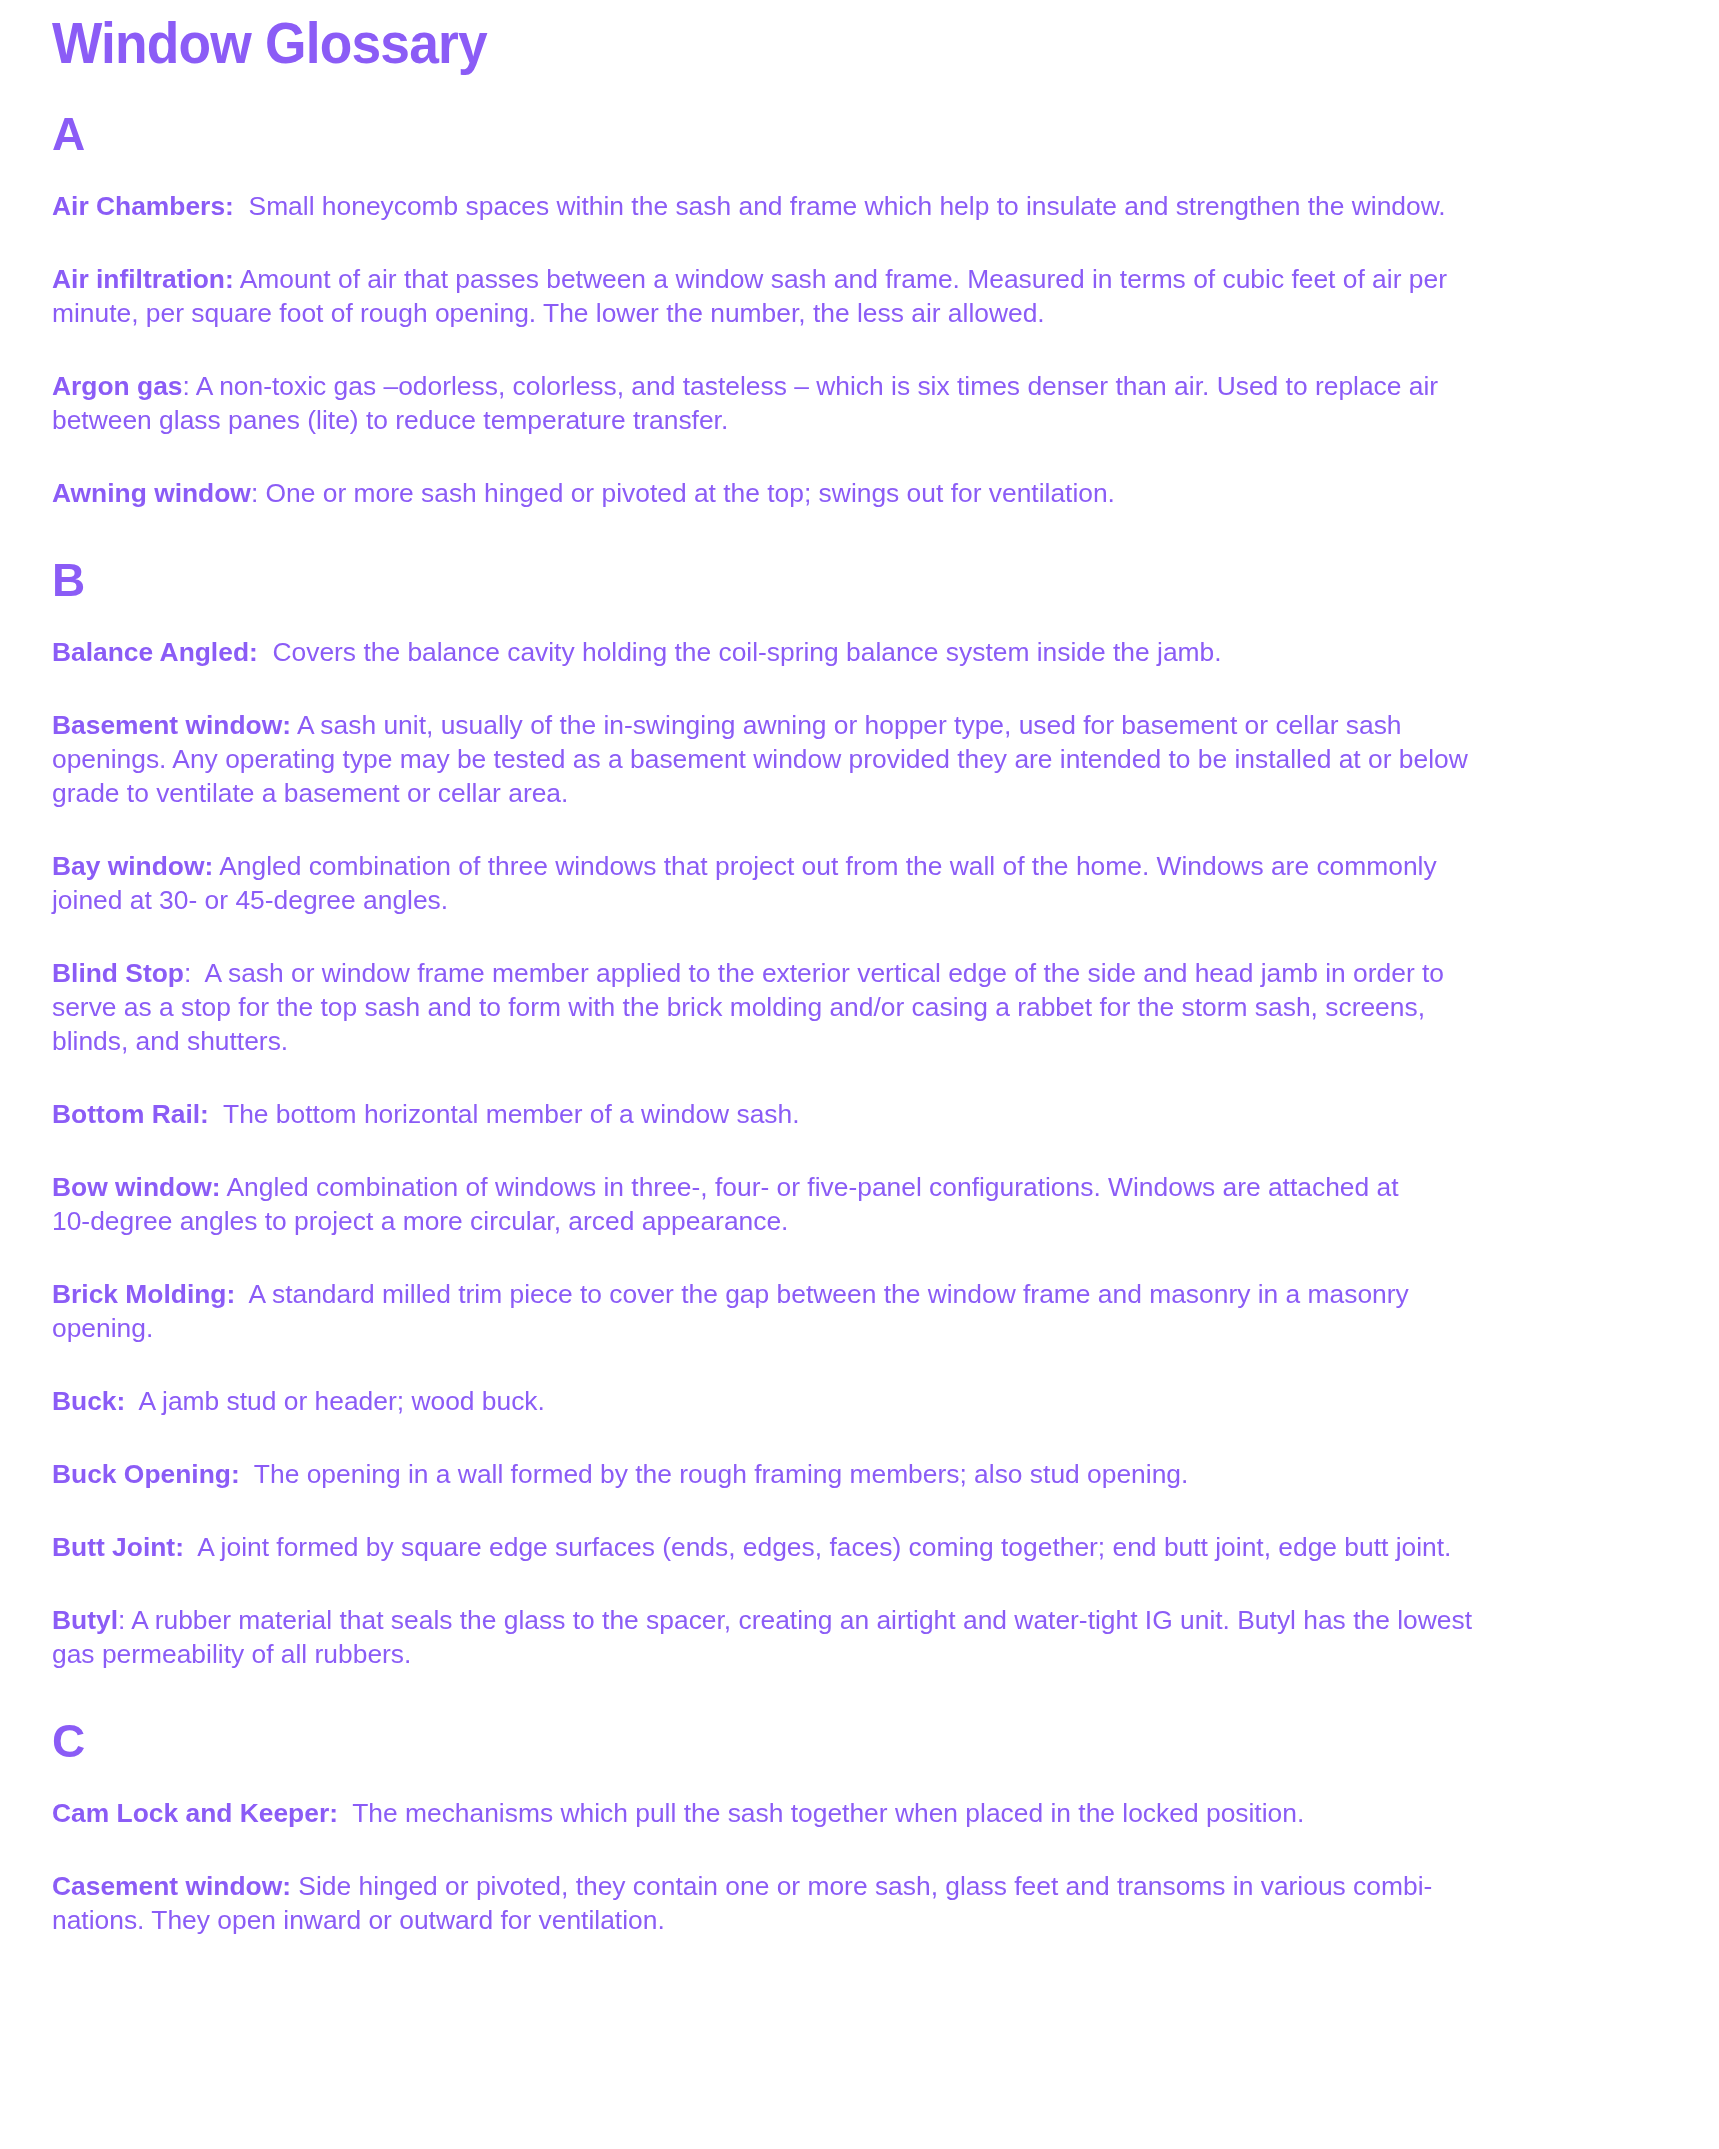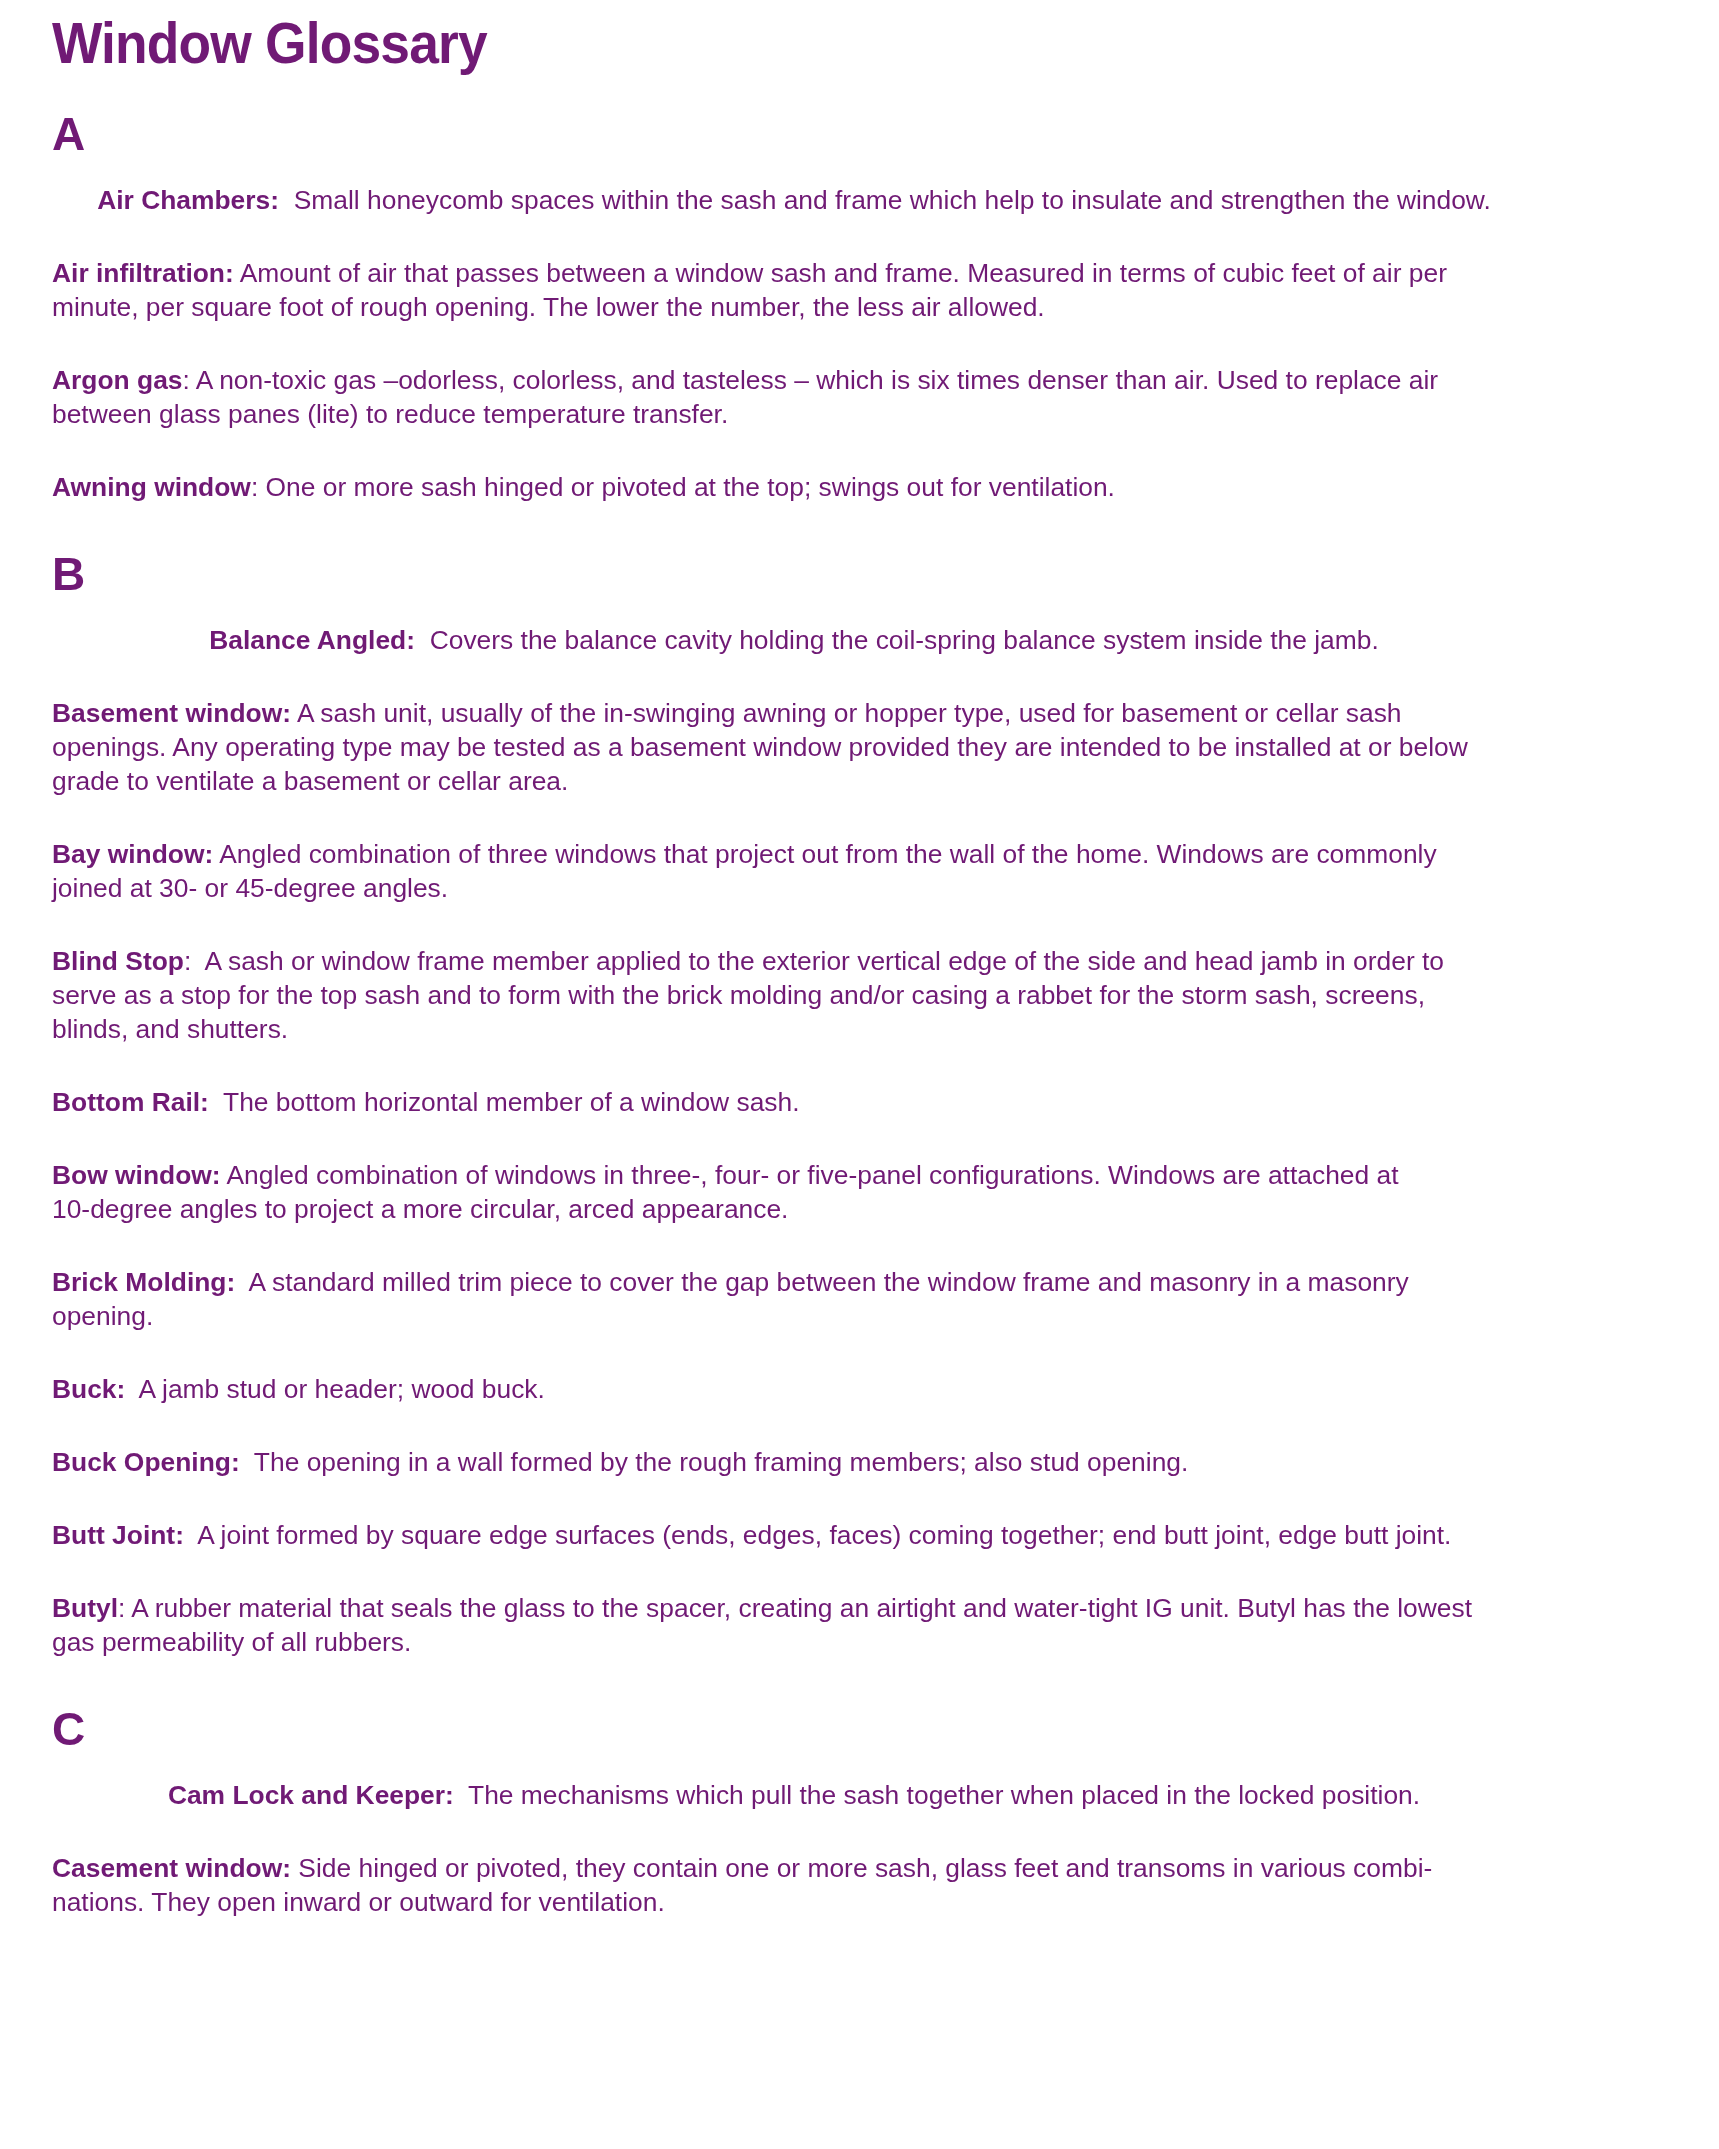--- a/index.html
+++ b/index.html
@@ -8,21 +8,21 @@
     height: 2149px;
     box-sizing: border-box;
     background: #ffffff;
     overflow: hidden;
   }
   .page {
     box-sizing: border-box;
     width: 1580px;
     height: 2149px;
     padding: 9px 44px 0 52px;
-    color: #701a75;
+    color: #8b5cf6;
     font-family: "Liberation Sans", "DejaVu Sans", sans-serif;
   }
   h1 {
     margin: 0;
     font-size: 58px;
     line-height: 68px;
     font-weight: bold;
     letter-spacing: -0.9px;
     transform: scaleX(0.92);
     transform-origin: left center;
@@ -35,21 +35,21 @@
     font-weight: bold;
   }
   h2.after-title { margin-top: 32px; }
   p.entry {
     margin: 39px 0 0 0;
     font-size: 26.4px;
     line-height: 34px;
     white-space: pre-wrap;
     max-width: 1625px;
   }
-  h2 + p.entry { margin-top: 24px; text-align: center; }
+  h2 + p.entry { margin-top: 30px; }
   p.entry b { font-weight: bold; }
   section { margin: 0; padding: 0; }
 </style>
 </head>
 <body>
 
 <main class="page">
 
   <h1>Window Glossary</h1>
 

